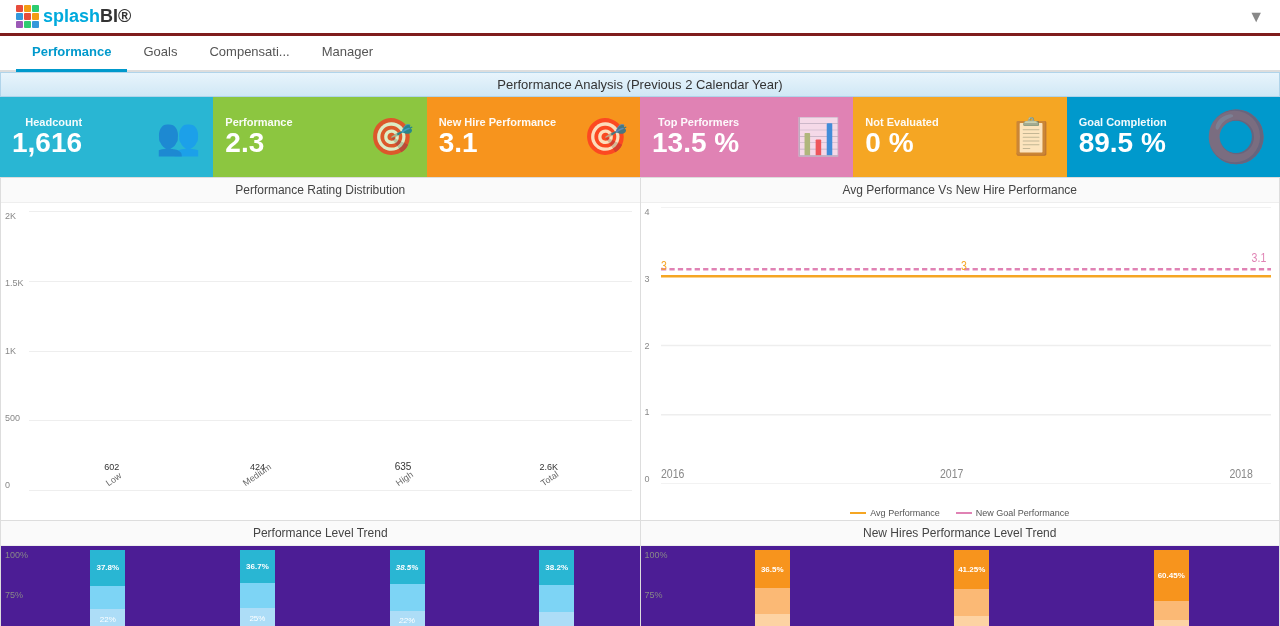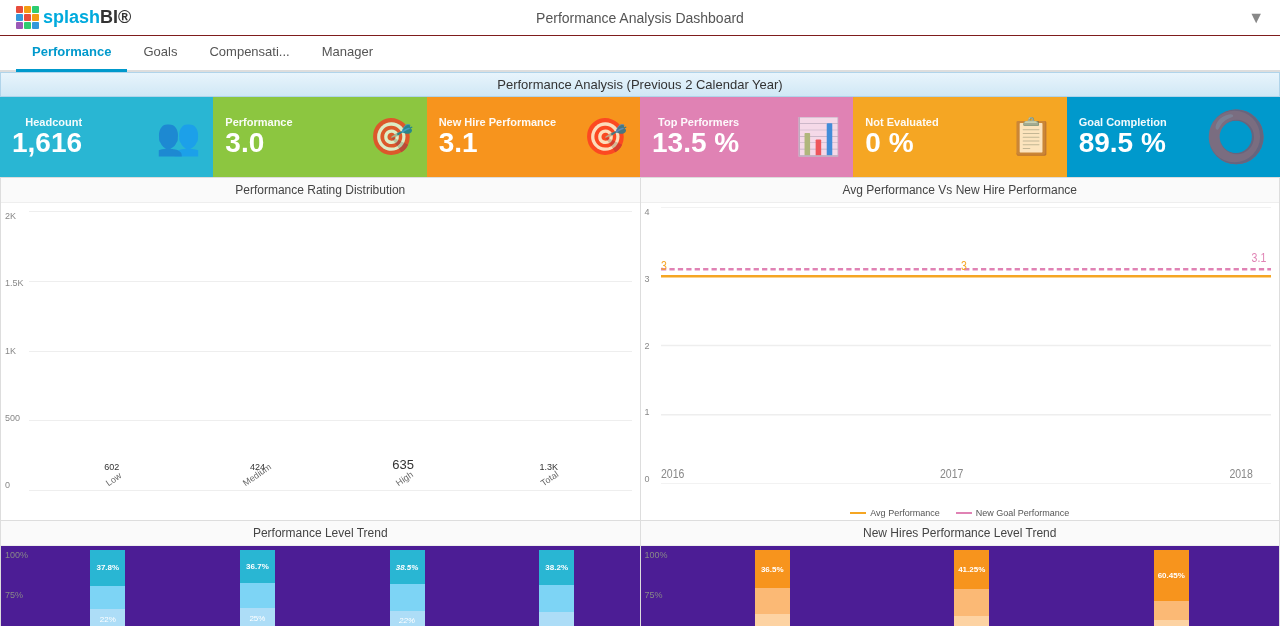--- a/index.html
+++ b/index.html
@@ -1,19 +1,19 @@
 <!DOCTYPE html>
 <html><head>
   <meta charset="utf-8">
   <style>
     * { margin: 0; padding: 0; box-sizing: border-box; }
     body { font-family: Arial, sans-serif; background: #f0f0f0; width: 1280px; height: 626px; overflow: hidden; font-size: 12px; }
 
     
-    .header { background: #fff; display: flex; align-items: center; justify-content: center; padding: 8px 16px; border-bottom: 1px solid #7f1d1d; position: relative; height: 36px; }
+    .header { background: #fff; display: flex; align-items: center; justify-content: center; padding: 8px 16px; border-bottom: 3px solid #7f1d1d; position: relative; height: 36px; }
     .logo { position: absolute; left: 16px; display: flex; align-items: center; gap: 4px; }
     .logo-grid { display: grid; grid-template-columns: repeat(3,7px); grid-template-rows: repeat(3,7px); gap:1px; }
     .logo-cell { border-radius: 1px; }
     .logo-text { font-size: 18px; font-weight: bold; color: #333; }
     .logo-text span { color: #00aadd; }
     .header-title { font-size: 14px; color: #555; }
     .filter-icon { position: absolute; right: 16px; color: #888; font-size: 16px; cursor: pointer; }
 
     
     .nav-tabs { background: #fff; display: flex; padding: 0 16px; border-bottom: 2px solid #ddd; height: 36px; }
@@ -61,21 +61,20 @@
       <div class="logo-cell" style="background:#2ecc71"></div>
       <div class="logo-cell" style="background:#3498db"></div>
       <div class="logo-cell" style="background:#e74c3c"></div>
       <div class="logo-cell" style="background:#f39c12"></div>
       <div class="logo-cell" style="background:#9b59b6"></div>
       <div class="logo-cell" style="background:#2ecc71"></div>
       <div class="logo-cell" style="background:#3498db"></div>
     </div>
     <span class="logo-text"><span>splash</span>BI®</span>
   </div>
-  <span class="header-title">Performance Analysis Dashboard</span>
   <span class="filter-icon">▼</span>
 </div>
 
 <div class="nav-tabs">
   <div class="nav-tab active">Performance</div>
   <div class="nav-tab">Goals</div>
   <div class="nav-tab">Compensati...</div>
   <div class="nav-tab">Manager</div>
 </div>
 
@@ -85,21 +84,21 @@
   <div class="kpi-card headcount">
     <div class="kpi-left">
       <span class="kpi-label">Headcount</span>
       <span class="kpi-value">1,616</span>
     </div>
     <span class="kpi-icon">👥</span>
   </div>
   <div class="kpi-card performance">
     <div class="kpi-left">
       <span class="kpi-label">Performance</span>
-      <span class="kpi-value">3.0</span>
+      <span class="kpi-value">2.3</span>
     </div>
     <span class="kpi-icon">🎯</span>
   </div>
   <div class="kpi-card new-hire">
     <div class="kpi-left">
       <span class="kpi-label">New Hire Performance</span>
       <span class="kpi-value">3.1</span>
     </div>
     <span class="kpi-icon">🎯</span>
   </div>
@@ -156,27 +155,27 @@
           <span style="font-size:9px;color:#666;transform:rotate(-35deg);transform-origin:top left;margin-top:6px;display:block">Low</span>
         </div>
 
         <div style="display:flex;flex-direction:column;align-items:center;">
           <span style="font-size:9px;color:#333;margin-bottom:2px">424</span>
           <div style="width:40px;height:21.2%;background:#f7941d;border-radius:2px 2px 0 0"></div>
           <span style="font-size:9px;color:#666;transform:rotate(-35deg);transform-origin:top left;margin-top:6px;display:block">Medium</span>
         </div>
 
         <div style="display:flex;flex-direction:column;align-items:center;">
-          <span style="font-size:13px;color:#333;margin-bottom:2px">635</span>
+          <span style="font-size:10px;color:#333;margin-bottom:2px">635</span>
           <div style="width:40px;height:31.75%;background:#8cc640;border-radius:2px 2px 0 0"></div>
           <span style="font-size:9px;color:#666;transform:rotate(-35deg);transform-origin:top left;margin-top:6px;display:block">High</span>
         </div>
 
         <div style="display:flex;flex-direction:column;align-items:center;">
-          <span style="font-size:9px;color:#333;margin-bottom:2px">1.3K</span>
+          <span style="font-size:9px;color:#333;margin-bottom:2px">2.6K</span>
           <div style="width:40px;height:85%;background:#3366cc;border-radius:2px 2px 0 0"></div>
           <span style="font-size:9px;color:#666;transform:rotate(-35deg);transform-origin:top left;margin-top:6px;display:block">Total</span>
         </div>
       </div>
     </div>
   </div>
 
   <div class="chart-panel">
     <div class="chart-title">Avg Performance Vs New Hire Performance</div>
     <div style="flex:1;position:relative;padding:4px;">

